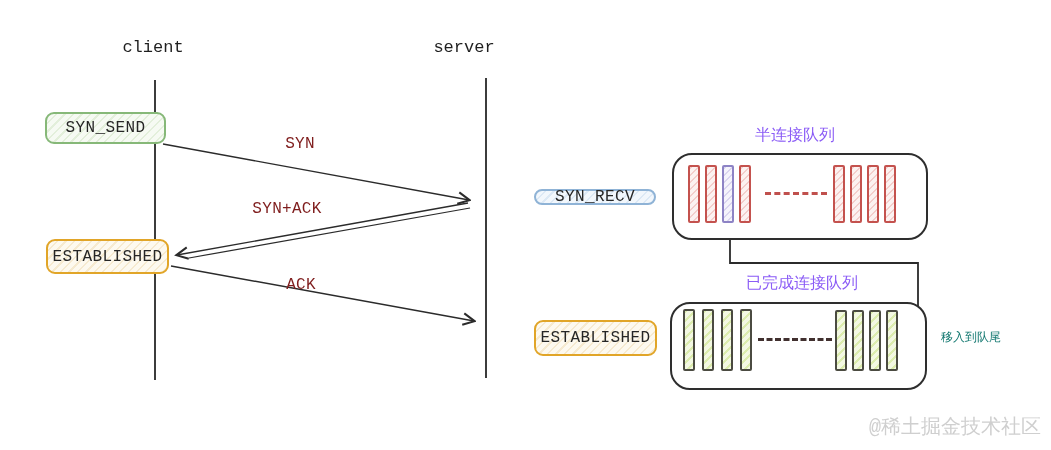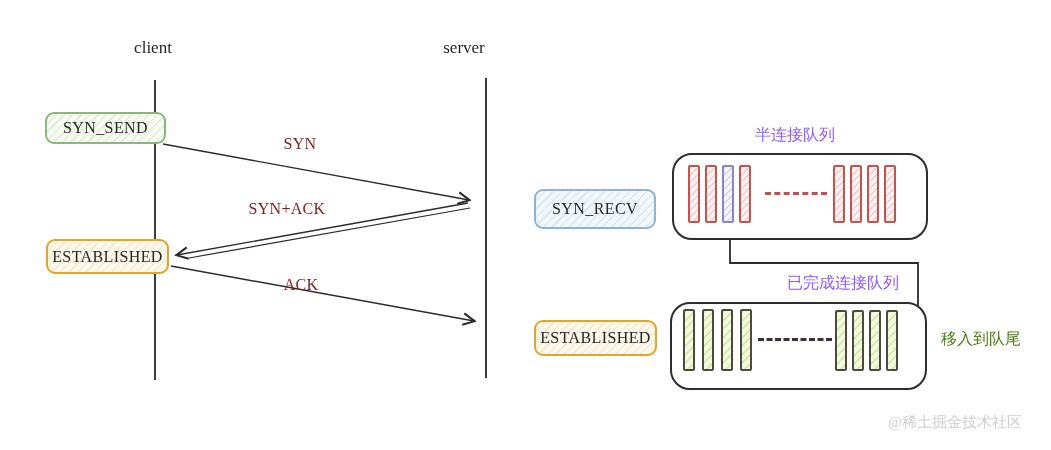--- a/index.html
+++ b/index.html
@@ -1,18 +1,18 @@
 <!DOCTYPE html>
 <html><head>
 <meta charset="utf-8">
 <style>
   html,body { margin:0; padding:0; background:#ffffff; }
   .canvas {
     position:relative; width:1051px; height:450px; background:#ffffff;
-    font-family:Liberation Serif, serif; overflow:hidden;
+    font-family:Liberation Mono, monospace; overflow:hidden;
     color:#2b2b2b;
   }
   svg.layer { position:absolute; left:0; top:0; }
 
   .actor-label {
     position:absolute; transform:translateX(-50%);
     font-size:17px; color:#1f1f1f; white-space:nowrap;
   }
   .msg-label {
     position:absolute; transform:translateX(-50%);
@@ -49,25 +49,25 @@
   .bar-green  { border-color:#4b4b41;
     background:repeating-linear-gradient(135deg,#dcecae 0 2px,#f3f8e2 2px 6px); }
   .gap5 { gap:5px; } .gap7 { gap:7px; }
   .h58 .bar { height:58px; } .h62 .bar { height:62px; } .h61 .bar { height:61px; }
 
   .dots { position:absolute; height:0; }
   .dots-red  { border-top:3px dashed #c0504d; }
   .dots-dark { border-top:3.5px dashed #41302f; }
 
   .side-note {
-    position:absolute; font-size:16px; color:#4d7c0f; white-space:nowrap;
+    position:absolute; font-size:12px; color:#0f766e; white-space:nowrap;
   }
   .watermark {
     position:absolute; transform:translateX(-50%);
-    font-size:15px; color:#cfcfcf; white-space:nowrap;
+    font-size:20px; color:#cfcfcf; white-space:nowrap;
   }
 </style>
 </head>
 <body>
 
 <div class="canvas">
 
   <svg class="layer" width="1051" height="450" viewBox="0 0 1051 450">
     <defs>
       <marker id="arrV" viewBox="0 0 12 12" refX="10" refY="6" markerWidth="11" markerHeight="11" orient="auto-start-reverse">
@@ -86,21 +86,21 @@
     <line x1="171" y1="266" x2="474" y2="321" stroke="#2b2b2b" stroke-width="1.4" marker-end="url(#arrV)"></line>
 
     <path d="M730,223 L730,263 L918,263 L918,343 L907,343" fill="none" stroke="#2b2b2b" stroke-width="1.8" marker-end="url(#arrV)"></path>
   </svg>
 
   <div class="actor-label" style="left:153px; top:38px;">client</div>
   <div class="actor-label" style="left:464px; top:38px;">server</div>
 
   <div class="state-box state-green" style="left:16px; top:112px; width:121px; height:32px;">SYN_SEND</div>
   <div class="state-box state-orange" style="left:17px; top:239px; width:123px; height:35px;">ESTABLISHED</div>
-  <div class="state-box state-blue" style="left:505px; top:189px; width:122px; height:40px;">SYN_RECV</div>
+  <div class="state-box state-blue" style="left:505px; top:189px; width:122px; height:16px;">SYN_RECV</div>
   <div class="state-box state-orange" style="left:505px; top:320px; width:123px; height:36px;">ESTABLISHED</div>
 
   <div class="msg-label" style="left:300px; top:135px;">SYN</div>
   <div class="msg-label" style="left:287px; top:200px;">SYN+ACK</div>
   <div class="msg-label" style="left:301px; top:276px;">ACK</div>
 
   <div class="queue-title" style="left:795px; top:125px;">半连接队列</div>
   <div class="queue-box" style="left:672px; top:153px; width:256px; height:87px;"></div>
   <div class="bar-group gap5 h58" style="left:688px; top:165px;">
       <div class="bar bar-red"></div>
@@ -109,21 +109,21 @@
       <div class="bar bar-red"></div>
     </div>
   <div class="dots dots-red" style="left:765px; top:192px; width:62px;"></div>
   <div class="bar-group gap5 h58" style="left:833px; top:165px;">
       <div class="bar bar-red"></div>
       <div class="bar bar-red"></div>
       <div class="bar bar-red"></div>
       <div class="bar bar-red"></div>
     </div>
 
-  <div class="queue-title" style="left:843px; top:273px;">已完成连接队列</div>
+  <div class="queue-title" style="left:802px; top:273px;">已完成连接队列</div>
   <div class="queue-box" style="left:670px; top:302px; width:257px; height:88px;"></div>
   <div class="bar-group gap7 h62" style="left:683px; top:309px;">
       <div class="bar bar-green"></div>
       <div class="bar bar-green"></div>
       <div class="bar bar-green"></div>
       <div class="bar bar-green"></div>
     </div>
   <div class="dots dots-dark" style="left:758px; top:338px; width:74px;"></div>
   <div class="bar-group gap5 h61" style="left:835px; top:310px;">
       <div class="bar bar-green"></div>

